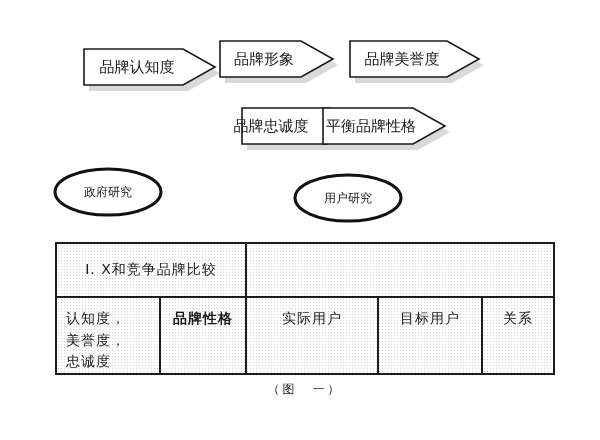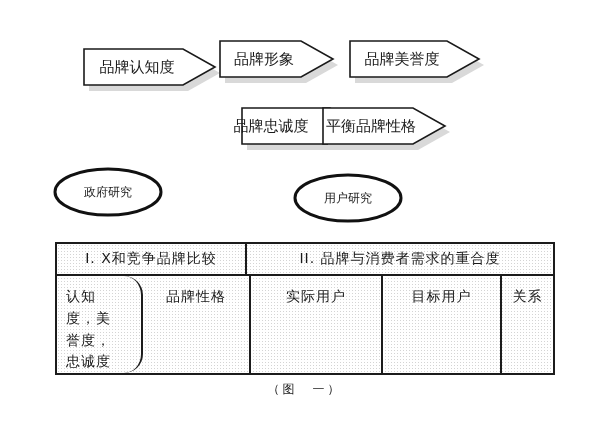--- a/index.html
+++ b/index.html
@@ -43,24 +43,24 @@
   .tbl-row.header { height:63px; border-bottom:2px solid #1c1c1c; }
   .tbl-row.body   { flex:1; }
   .cell {
     box-sizing:border-box; border-right:2px solid #1c1c1c;
     display:flex; align-items:center; justify-content:center;
     font-size:14px; letter-spacing:1px; line-height:1.55;
   }
   .cell.last { border-right:none; flex:1; }
   .cell.top { align-items:flex-start; padding-top:10px; }
   .hc1 { width:190px; }
-  .bc1 { width:86px; justify-content:flex-start; text-align:left; padding:8px 24px 0 9px;border-radius:19px; }
-  .bc2 { width:108px; }
+  .bc1 { width:104px; justify-content:flex-start; text-align:left; padding:8px 24px 0 9px; }
+  .bc2 { width:86px;font-weight:bold; }
   .bc3 { width:132px; }
-  .bc4 { width:119px;text-align:center; }
+  .bc4 { width:104px;text-align:center; }
   .caption {
     position:absolute; left:55px; top:381px; width:500px;
     text-align:center; font-size:12px; letter-spacing:3px; white-space:nowrap;
   }
   .shadow-poly { fill:#d9d9d9; }
   .main-poly   { fill:#ffffff; stroke:#1a1a1a; stroke-width:1.6; }
   .main-ellipse{ fill:#ffffff; stroke:#111111; stroke-width:3; }
 </style>
 </head>
 <body>
@@ -119,21 +119,20 @@
     <svg width="110" height="50">
       <ellipse class="main-ellipse" cx="55" cy="25" rx="53" ry="23"></ellipse>
     </svg>
     <div class="ellipse-label">用户研究</div>
   </div>
 
 
   <div class="tbl">
     <div class="tbl-row header">
       <div class="cell hc1">I. X和竞争品牌比较</div>
-      <div class="cell last">II. 品牌与消费者需求的重合度</div>
     </div>
     <div class="tbl-row body">
       <div class="cell bc1 top">认知度，美誉度，忠诚度</div>
       <div class="cell bc2 top">品牌性格</div>
       <div class="cell bc3 top">实际用户</div>
       <div class="cell bc4 top">目标用户</div>
       <div class="cell last top">关系</div>
     </div>
   </div>
 

